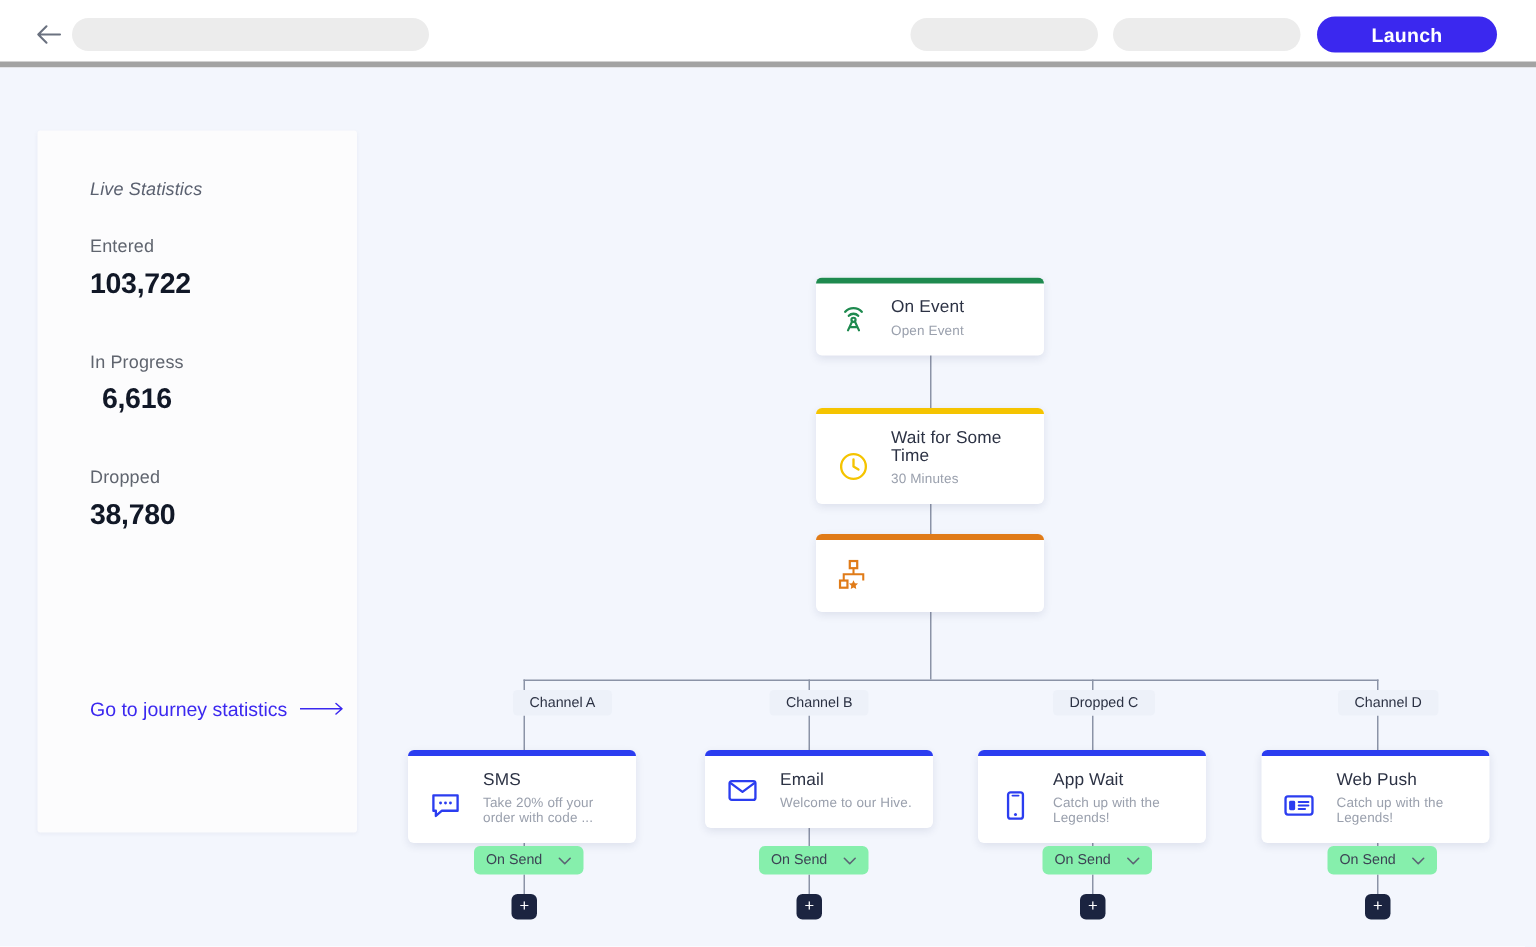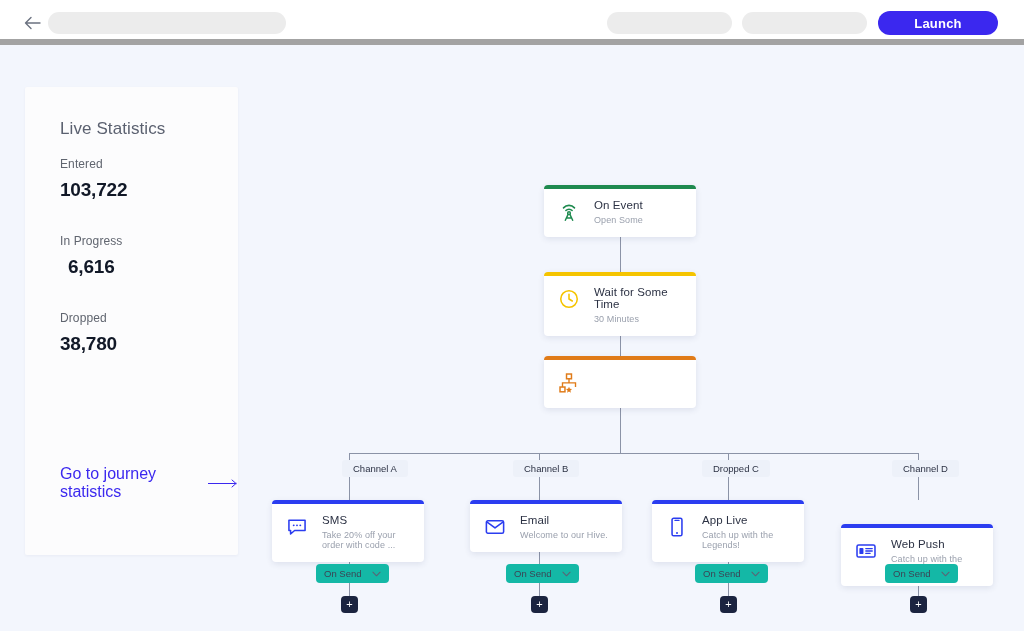--- a/index.html
+++ b/index.html
@@ -13,21 +13,21 @@
     position: relative;
     width: 1024px; height: 631px;
     background: #ffffff;
   }
 
   
   .topbar {
     position: absolute; left: 0; top: 0;
     width: 1024px; height: 45px;
     background: #ffffff;
-    border-bottom: 6px solid #a3a3a3;
+    border-bottom: 4px solid #a3a3a3;
   }
   .back-arrow {
     position: absolute; left: 22px; top: 13px;
     width: 20px; height: 20px;
     display: flex; align-items: center; justify-content: center;
     cursor: pointer;
   }
   .skel {
     position: absolute;
     background: #ececec;
@@ -61,73 +61,73 @@
   
   .stats-panel {
     position: absolute; left: 25px; top: 42px;
     width: 213px; height: 468px;
     background: #fcfcfd;
     border-radius: 2px;
     box-shadow: 0 1px 3px rgba(30,40,90,.05);
   }
   .stats-title {
     position: absolute; left: 35px; top: 32px;
-    font-size: 17px; color: #5b6170; letter-spacing: .1px;
+    font-size: 12px; color: #5b6170; letter-spacing: .1px; font-style: italic;
   }
   .stat-block { position: absolute; left: 35px; }
   .stat-label { font-size: 12px; color: #60656f; letter-spacing: .1px; }
   .stat-value {
     font-size: 19px; color: #111827; font-weight: bold;
     letter-spacing: -.2px; margin-top: 8px;
   }
   .blk-0 { top: 70px; }
   .blk-1 { top: 147px; text-align: center; }
   .blk-2 { top: 224px; }
   .blk-3 { top: 301px; }
   .stats-link {
     position: absolute; left: 35px; top: 378px;
-    font-size: 16px; color: #3b28ef;
+    font-size: 13px; color: #3b28ef;
     display: flex; align-items: center; gap: 8px;
     cursor: pointer; text-decoration: none;
   }
   .link-arrow { display: inline-flex; }
 
   
   .node {
     position: absolute;
     background: #ffffff;
     border-radius: 4px;
     box-shadow: 0 2px 6px rgba(30,40,90,.10);
     overflow: hidden;
     cursor: pointer;
   }
   .node-bar { height: 4px; width: 100%; }
   .node-body {
-    display: flex; align-items: flex-start;
+    display: flex; align-items: flex-end;
     padding: 10px 12px 12px 12px;
     gap: 12px;
   }
   .node-icon {
     width: 26px; height: 26px;
     flex: 0 0 26px;
     display: flex; align-items: center; justify-content: center;
   }
   .node-title { font-size: 11.5px; color: #2c3244; letter-spacing: .1px; }
   .node-sub { font-size: 9px; color: #9aa0ad; margin-top: 4px; letter-spacing: .1px; }
 
   .node-main { left: 544px; width: 152px; }
   .n-event { top: 140px; }
   .n-wait  { top: 227px; }
   .n-nbc   { top: 311px; }
 
   .node-channel { width: 152px; top: 455px; }
   .ch-0 { left: 272px; }
   .ch-1 { left: 470px; }
   .ch-2 { left: 652px; }
-  .ch-3 { left: 841px; margin-top: 24px; }
+  .ch-3 { left: 841px; }
 
   
   .line {
     position: absolute;
     background: #8b93a7;
   }
   .vline { width: 1px; }
   .hline { height: 1px; }
 
   
@@ -141,21 +141,21 @@
     font-size: 9.5px; color: #2c3244;
     padding: 0 11px;
     cursor: pointer;
   }
 
   
   .onsend {
     position: absolute;
     top: 519px;
     height: 19px;
-    background: #14b8a6;
+    background: #86efac;
     border-radius: 4px;
     display: flex; align-items: center; gap: 10px;
     font-size: 9.5px; color: #3c4354;
     padding: 0 8px;
     cursor: pointer;
   }
   .chev { display: inline-flex; }
 
   
   .plus-btn {
@@ -248,21 +248,21 @@
         <div class="node-icon">
           <svg width="22" height="22" viewBox="0 0 24 24" fill="none">
             <path d="M6 7.5a8 8 0 0 1 12 0" stroke="#1e8a4f" stroke-width="1.7" stroke-linecap="round"></path>
             <path d="M8.6 10.4a4.6 4.6 0 0 1 6.8 0" stroke="#1e8a4f" stroke-width="1.7" stroke-linecap="round"></path>
             <circle cx="12" cy="13.3" r="1.5" stroke="#1e8a4f" stroke-width="1.6"></circle>
             <path d="M11 14.6 8 21M13 14.6 16 21M9.6 18.6h4.8" stroke="#1e8a4f" stroke-width="1.6" stroke-linecap="round"></path>
           </svg>
         </div>
         <div>
           <div class="node-title">On Event</div>
-          <div class="node-sub">Open Some</div>
+          <div class="node-sub">Open Event</div>
         </div>
       </div>
     </div>
 
     <div class="node node-main n-wait">
       <div class="node-bar" style="background:#f5c400;"></div>
       <div class="node-body">
         <div class="node-icon">
           <svg width="22" height="22" viewBox="0 0 24 24" fill="none">
             <circle cx="12" cy="12" r="9" stroke="#f5c400" stroke-width="1.7"></circle>
@@ -333,21 +333,21 @@
       <div class="node-bar" style="background:#2b3df0;"></div>
       <div class="node-body">
         <div class="node-icon">
           <svg width="22" height="22" viewBox="0 0 24 24" fill="none">
             <rect x="6.6" y="2.4" width="10.8" height="19.2" rx="1.8" stroke="#2b3df0" stroke-width="1.7"></rect>
             <path d="M9.8 4.8h4.4" stroke="#2b3df0" stroke-width="1.4" stroke-linecap="round"></path>
             <circle cx="12" cy="18.6" r="1.1" fill="#2b3df0"></circle>
           </svg>
         </div>
         <div>
-          <div class="node-title">App Live</div>
+          <div class="node-title">App Wait</div>
           <div class="node-sub">Catch up with the Legends!</div>
         </div>
       </div>
     </div>
 
     <div class="node node-channel ch-3">
       <div class="node-bar" style="background:#2b3df0;"></div>
       <div class="node-body">
         <div class="node-icon">
           <svg width="22" height="22" viewBox="0 0 24 24" fill="none">

